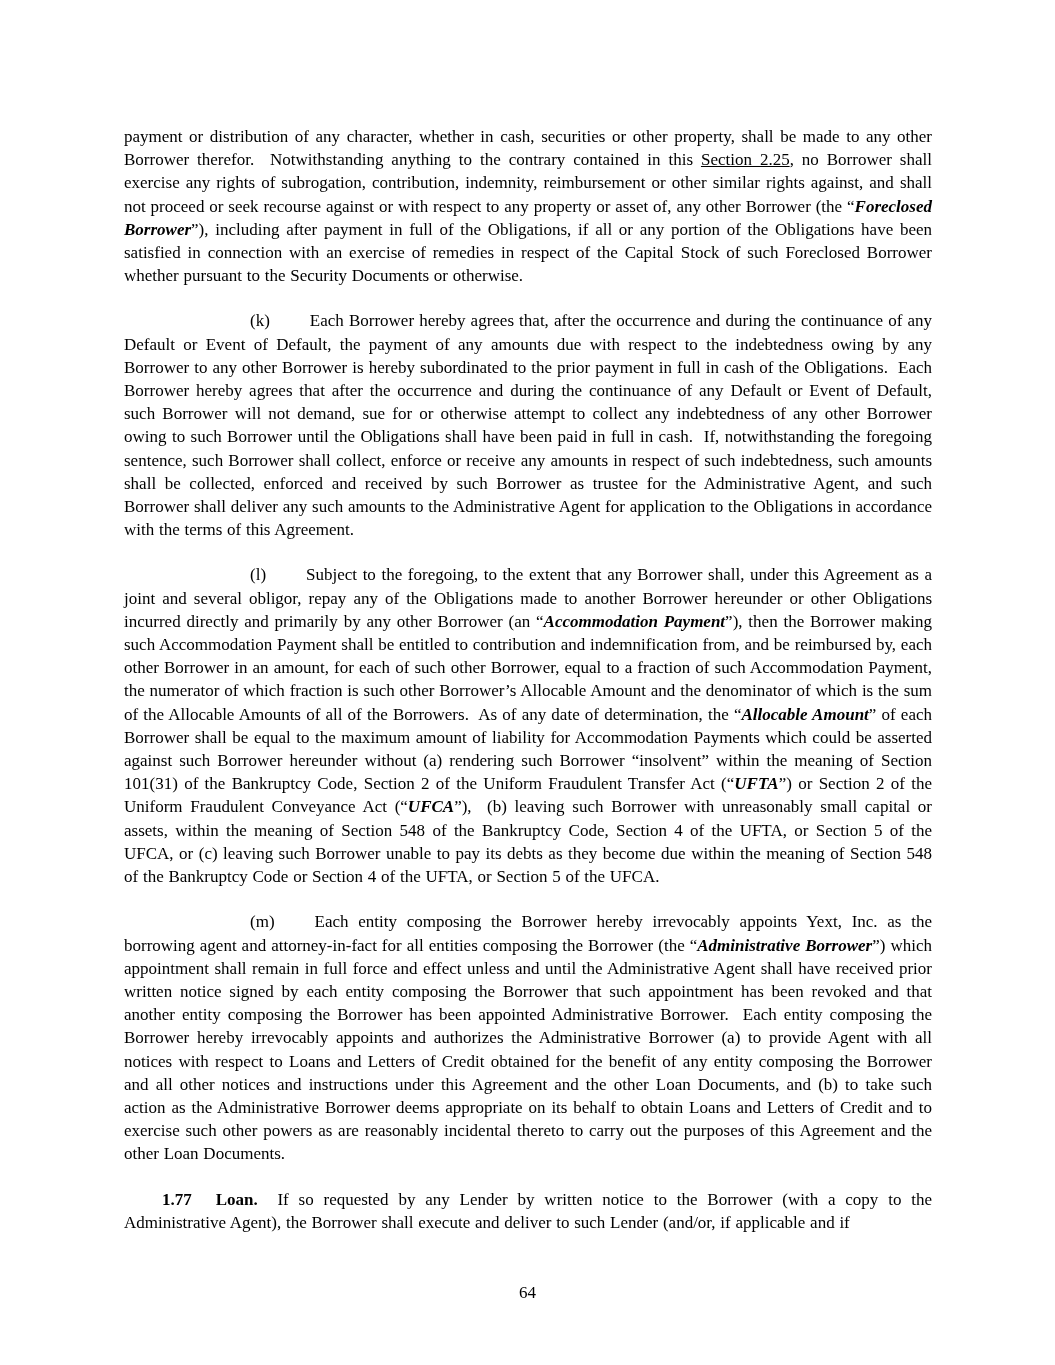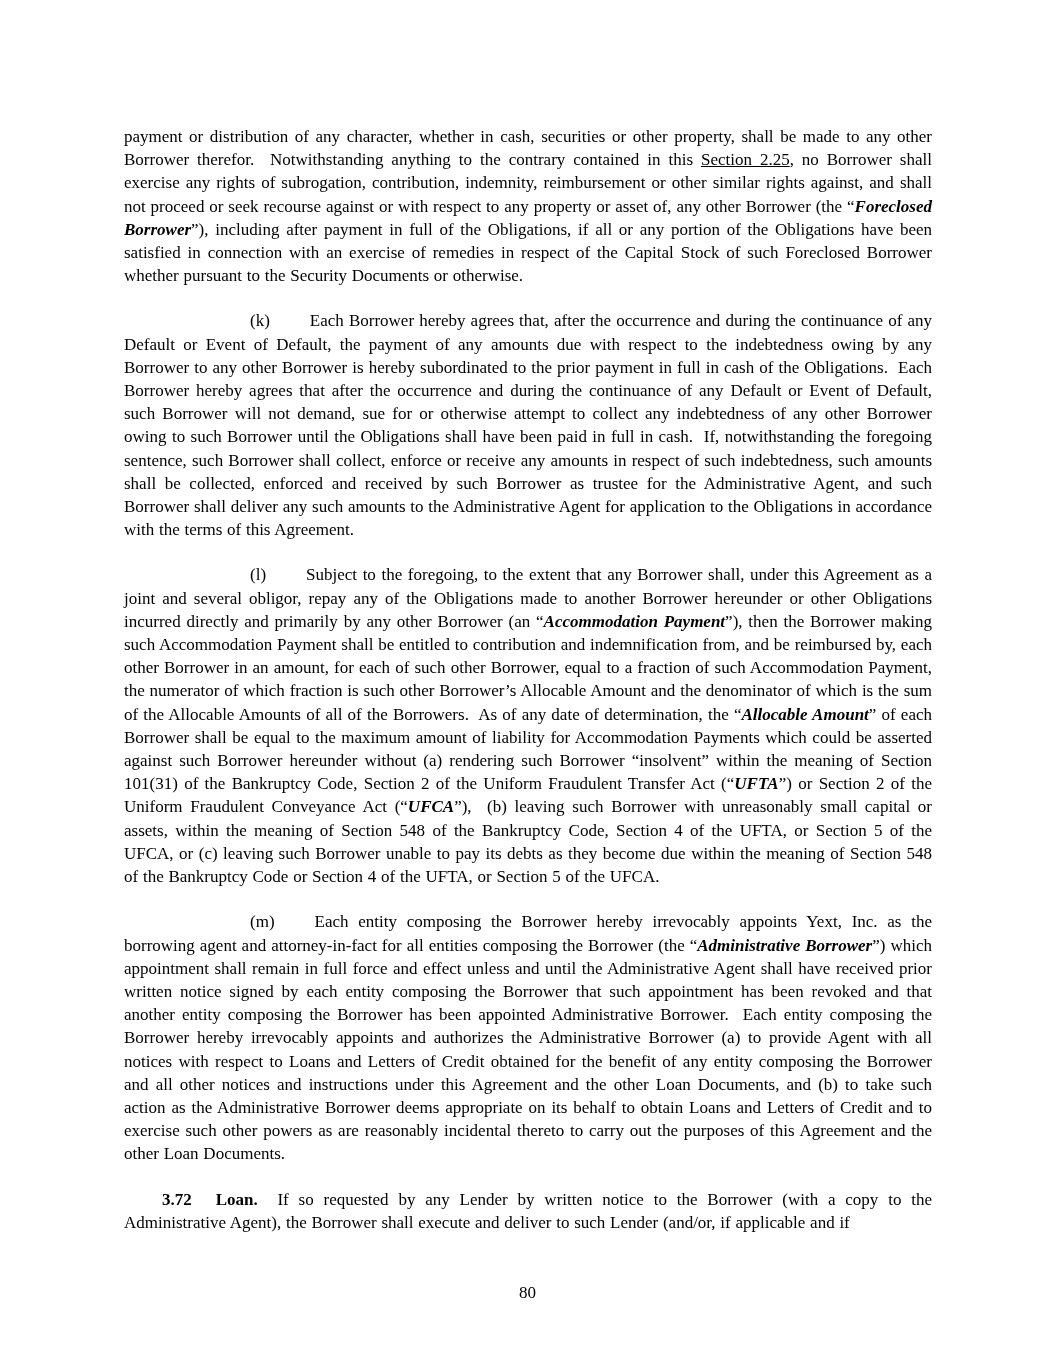--- a/index.html
+++ b/index.html
@@ -50,16 +50,16 @@
 </style>
 </head>
 <body>
 
 <div class="page">
   <div class="text-block">
     <p class="para"><span class="seg-normal">payment or distribution of any character, whether in cash, securities or other property, shall be made to any other Borrower therefor.&nbsp; Notwithstanding anything to the contrary contained in this </span><span class="seg-underline">Section 2.25</span><span class="seg-normal">, no Borrower shall exercise any rights of subrogation, contribution, indemnity, reimbursement or other similar rights against, and shall not proceed or seek recourse against or with respect to any property or asset of, any other Borrower (the “</span><span class="seg-bolditalic">Foreclosed Borrower</span><span class="seg-normal">”), including after payment in full of the Obligations, if all or any portion of the Obligations have been satisfied in connection with an exercise of remedies in respect of the Capital Stock of such Foreclosed Borrower whether pursuant to the Security Documents or otherwise.</span></p>
     <p class="para indent-letter"><span class="seg-normal">(k)</span><span class="seg-tab"></span><span class="seg-normal">Each Borrower hereby agrees that, after the occurrence and during the continuance of any Default or Event of Default, the payment of any amounts due with respect to the indebtedness owing by any Borrower to any other Borrower is hereby subordinated to the prior payment in full in cash of the Obligations.&nbsp; Each Borrower hereby agrees that after the occurrence and during the continuance of any Default or Event of Default, such Borrower will not demand, sue for or otherwise attempt to collect any indebtedness of any other Borrower owing to such Borrower until the Obligations shall have been paid in full in cash.&nbsp; If, notwithstanding the foregoing sentence, such Borrower shall collect, enforce or receive any amounts in respect of such indebtedness, such amounts shall be collected, enforced and received by such Borrower as trustee for the Administrative Agent, and such Borrower shall deliver any such amounts to the Administrative Agent for application to the Obligations in accordance with the terms of this Agreement.</span></p>
     <p class="para indent-letter"><span class="seg-normal">(l)</span><span class="seg-tab"></span><span class="seg-normal">Subject to the foregoing, to the extent that any Borrower shall, under this Agreement as a joint and several obligor, repay any of the Obligations made to another Borrower hereunder or other Obligations incurred directly and primarily by any other Borrower (an “</span><span class="seg-bolditalic">Accommodation Payment</span><span class="seg-normal">”), then the Borrower making such Accommodation Payment shall be entitled to contribution and indemnification from, and be reimbursed by, each other Borrower in an amount, for each of such other Borrower, equal to a fraction of such Accommodation Payment, the numerator of which fraction is such other Borrower’s Allocable Amount and the denominator of which is the sum of the Allocable Amounts of all of the Borrowers.&nbsp; As of any date of determination, the “</span><span class="seg-bolditalic">Allocable Amount</span><span class="seg-normal">” of each Borrower shall be equal to the maximum amount of liability for Accommodation Payments which could be asserted against such Borrower hereunder without (a) rendering such Borrower “insolvent” within the meaning of Section 101(31) of the Bankruptcy Code, Section 2 of the Uniform Fraudulent Transfer Act (“</span><span class="seg-bolditalic">UFTA</span><span class="seg-normal">”) or Section 2 of the Uniform Fraudulent Conveyance Act (“</span><span class="seg-bolditalic">UFCA</span><span class="seg-normal">”),&nbsp; (b) leaving such Borrower with unreasonably small capital or assets, within the meaning of Section 548 of the Bankruptcy Code, Section 4 of the UFTA, or Section 5 of the UFCA, or (c) leaving such Borrower unable to pay its debts as they become due within the meaning of Section 548 of the Bankruptcy Code or Section 4 of the UFTA, or Section 5 of the UFCA.</span></p>
     <p class="para indent-letter"><span class="seg-normal">(m)</span><span class="seg-tab"></span><span class="seg-normal">Each entity composing the Borrower hereby irrevocably appoints Yext, Inc. as the borrowing agent and attorney-in-fact for all entities composing the Borrower (the “</span><span class="seg-bolditalic">Administrative Borrower</span><span class="seg-normal">”) which appointment shall remain in full force and effect unless and until the Administrative Agent shall have received prior written notice signed by each entity composing the Borrower that such appointment has been revoked and that another entity composing the Borrower has been appointed Administrative Borrower.&nbsp; Each entity composing the Borrower hereby irrevocably appoints and authorizes the Administrative Borrower (a) to provide Agent with all notices with respect to Loans and Letters of Credit obtained for the benefit of any entity composing the Borrower and all other notices and instructions under this Agreement and the other Loan Documents, and (b) to take such action as the Administrative Borrower deems appropriate on its behalf to obtain Loans and Letters of Credit and to exercise such other powers as are reasonably incidental thereto to carry out the purposes of this Agreement and the other Loan Documents.</span></p>
-    <p class="para indent-section"><span class="seg-bold">3.72</span><span class="seg-tab-sm"></span><span class="seg-bold">Loan.</span><span class="seg-normal">&nbsp; If so requested by any Lender by written notice to the Borrower (with a copy to the Administrative Agent), the Borrower shall execute and deliver to such Lender (and/or, if applicable and if</span></p>
+    <p class="para indent-section"><span class="seg-bold">1.77</span><span class="seg-tab-sm"></span><span class="seg-bold">Loan.</span><span class="seg-normal">&nbsp; If so requested by any Lender by written notice to the Borrower (with a copy to the Administrative Agent), the Borrower shall execute and deliver to such Lender (and/or, if applicable and if</span></p>
   </div>
-  <div class="page-number">80</div>
+  <div class="page-number">64</div>
 </div>
 
 </body></html>

